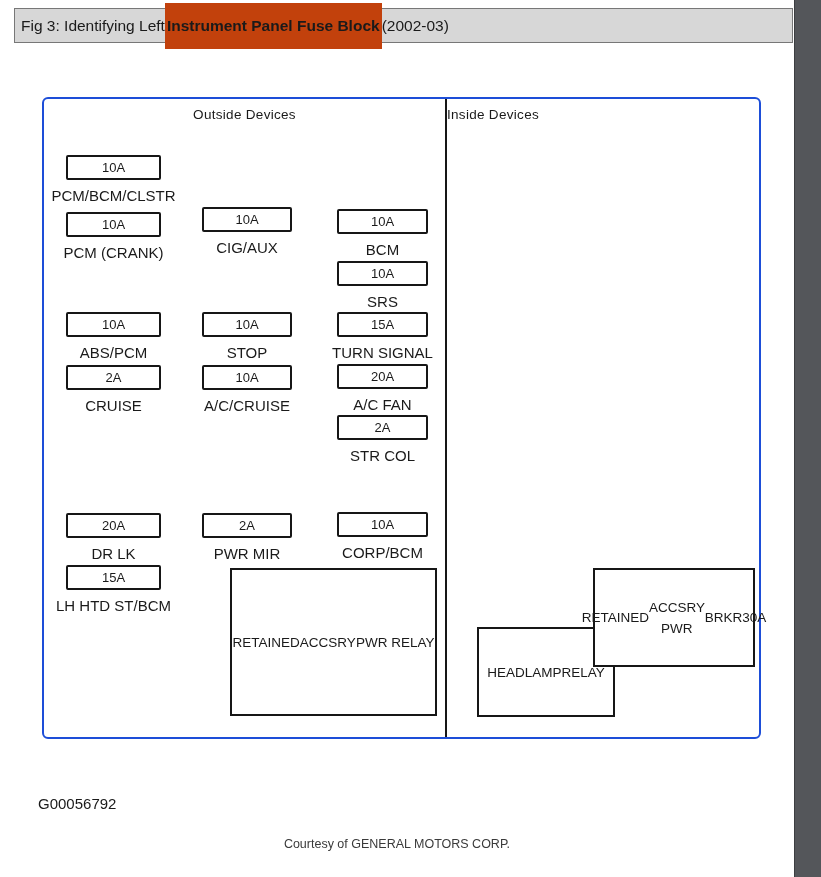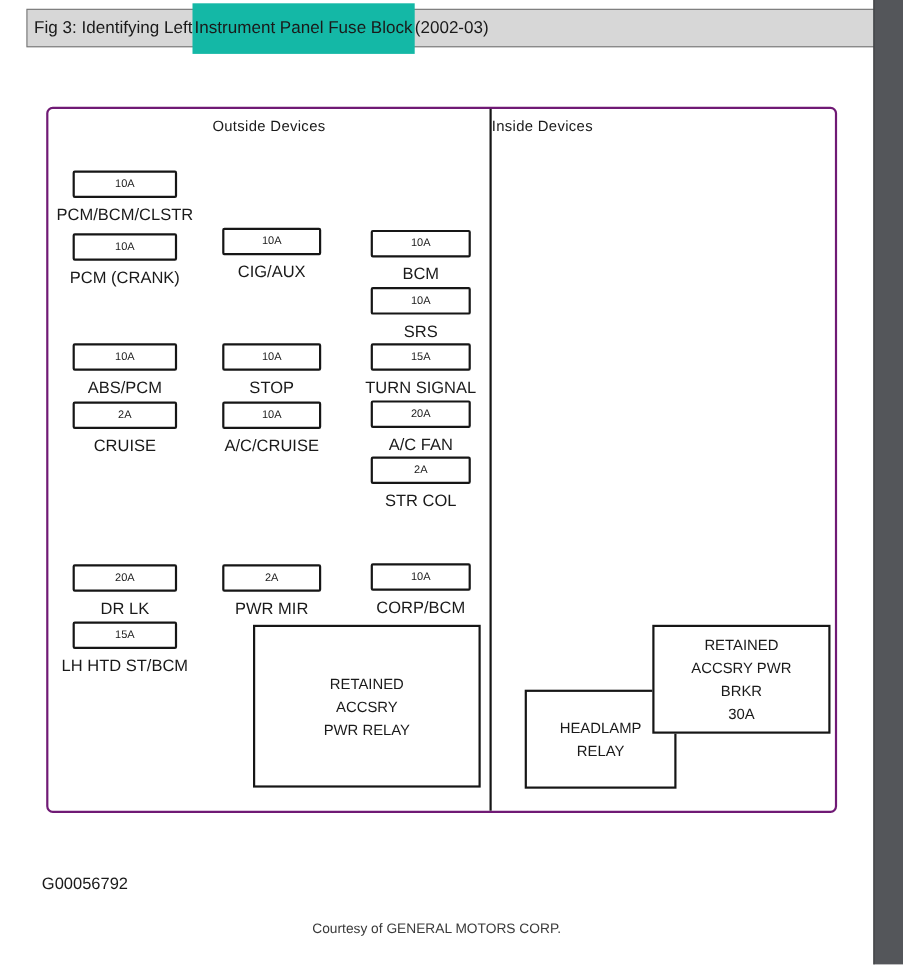--- a/index.html
+++ b/index.html
@@ -2,46 +2,46 @@
 <html><head>
 <meta charset="utf-8">
 <style>
   * { margin:0; padding:0; box-sizing:border-box; }
   html,body { background:#ffffff; }
   .page {
     position:relative; width:821px; height:877px; background:#ffffff;
     font-family:"Liberation Sans","DejaVu Sans",sans-serif; color:#1a1a1a; overflow:hidden;
   }
   .title-bar {
-    position:absolute; left:24px; top:8px; width:779px; height:35px;
+    position:absolute; left:14px; top:8px; width:779px; height:35px;
     background:#d7d7d7; border:1px solid #777777;
     display:flex; align-items:center; padding-left:6px; font-size:15.5px;
   }
-  .hl { background:#14b8a6; padding:14px 2px; }
+  .hl { background:#c2410c; padding:14px 2px;font-weight:bold; }
   .scrollbar {
     position:absolute; right:0; top:0; width:27px; height:877px;
     background:#54565a; border-left:1px solid #3c3e41;
   }
   .block {
     position:absolute; left:42px; top:97px; width:719px; height:642px;
-    border:2px solid #701a75; border-radius:6px; background:#ffffff;
+    border:2px solid #1d4ed8; border-radius:6px; background:#ffffff;
   }
   .divider { position:absolute; left:401px; top:0; width:2px; height:100%; background:#161616; }
   .sec-title { position:absolute; top:8px; font-size:13.5px; letter-spacing:0.3px; }
   .sec-title.outside { left:0; width:401px; text-align:center; }
   .sec-title.inside { left:403px; width:314px; }
   .fuse { position:absolute; display:flex; flex-direction:column; align-items:center; }
   .fuse-box {
     border:2px solid #161616; border-radius:2px; width:100%; height:25px;
-    display:flex; align-items:center; justify-content:center; font-size:10px; background:#ffffff;
+    display:flex; align-items:center; justify-content:center; font-size:13px; background:#ffffff;
   }
   .fuse-label { margin-top:7px; font-size:15px; white-space:nowrap; }
   .relay {
     position:absolute; border:2px solid #161616; background:#ffffff;
-    display:flex; flex-direction:column; align-items:center; justify-content:center;
+    display:flex; flex-direction:row; align-items:center; justify-content:center;
     font-size:13.5px; line-height:21px; text-align:center;
   }
   .figure-id { position:absolute; left:38px; top:795px; font-size:15px; }
   .footer { position:absolute; left:0; top:837px; width:794px; text-align:center; font-size:12.5px; color:#3a3a3a; }
 </style>
 </head>
 <body>
 
 <div class="page">
 

